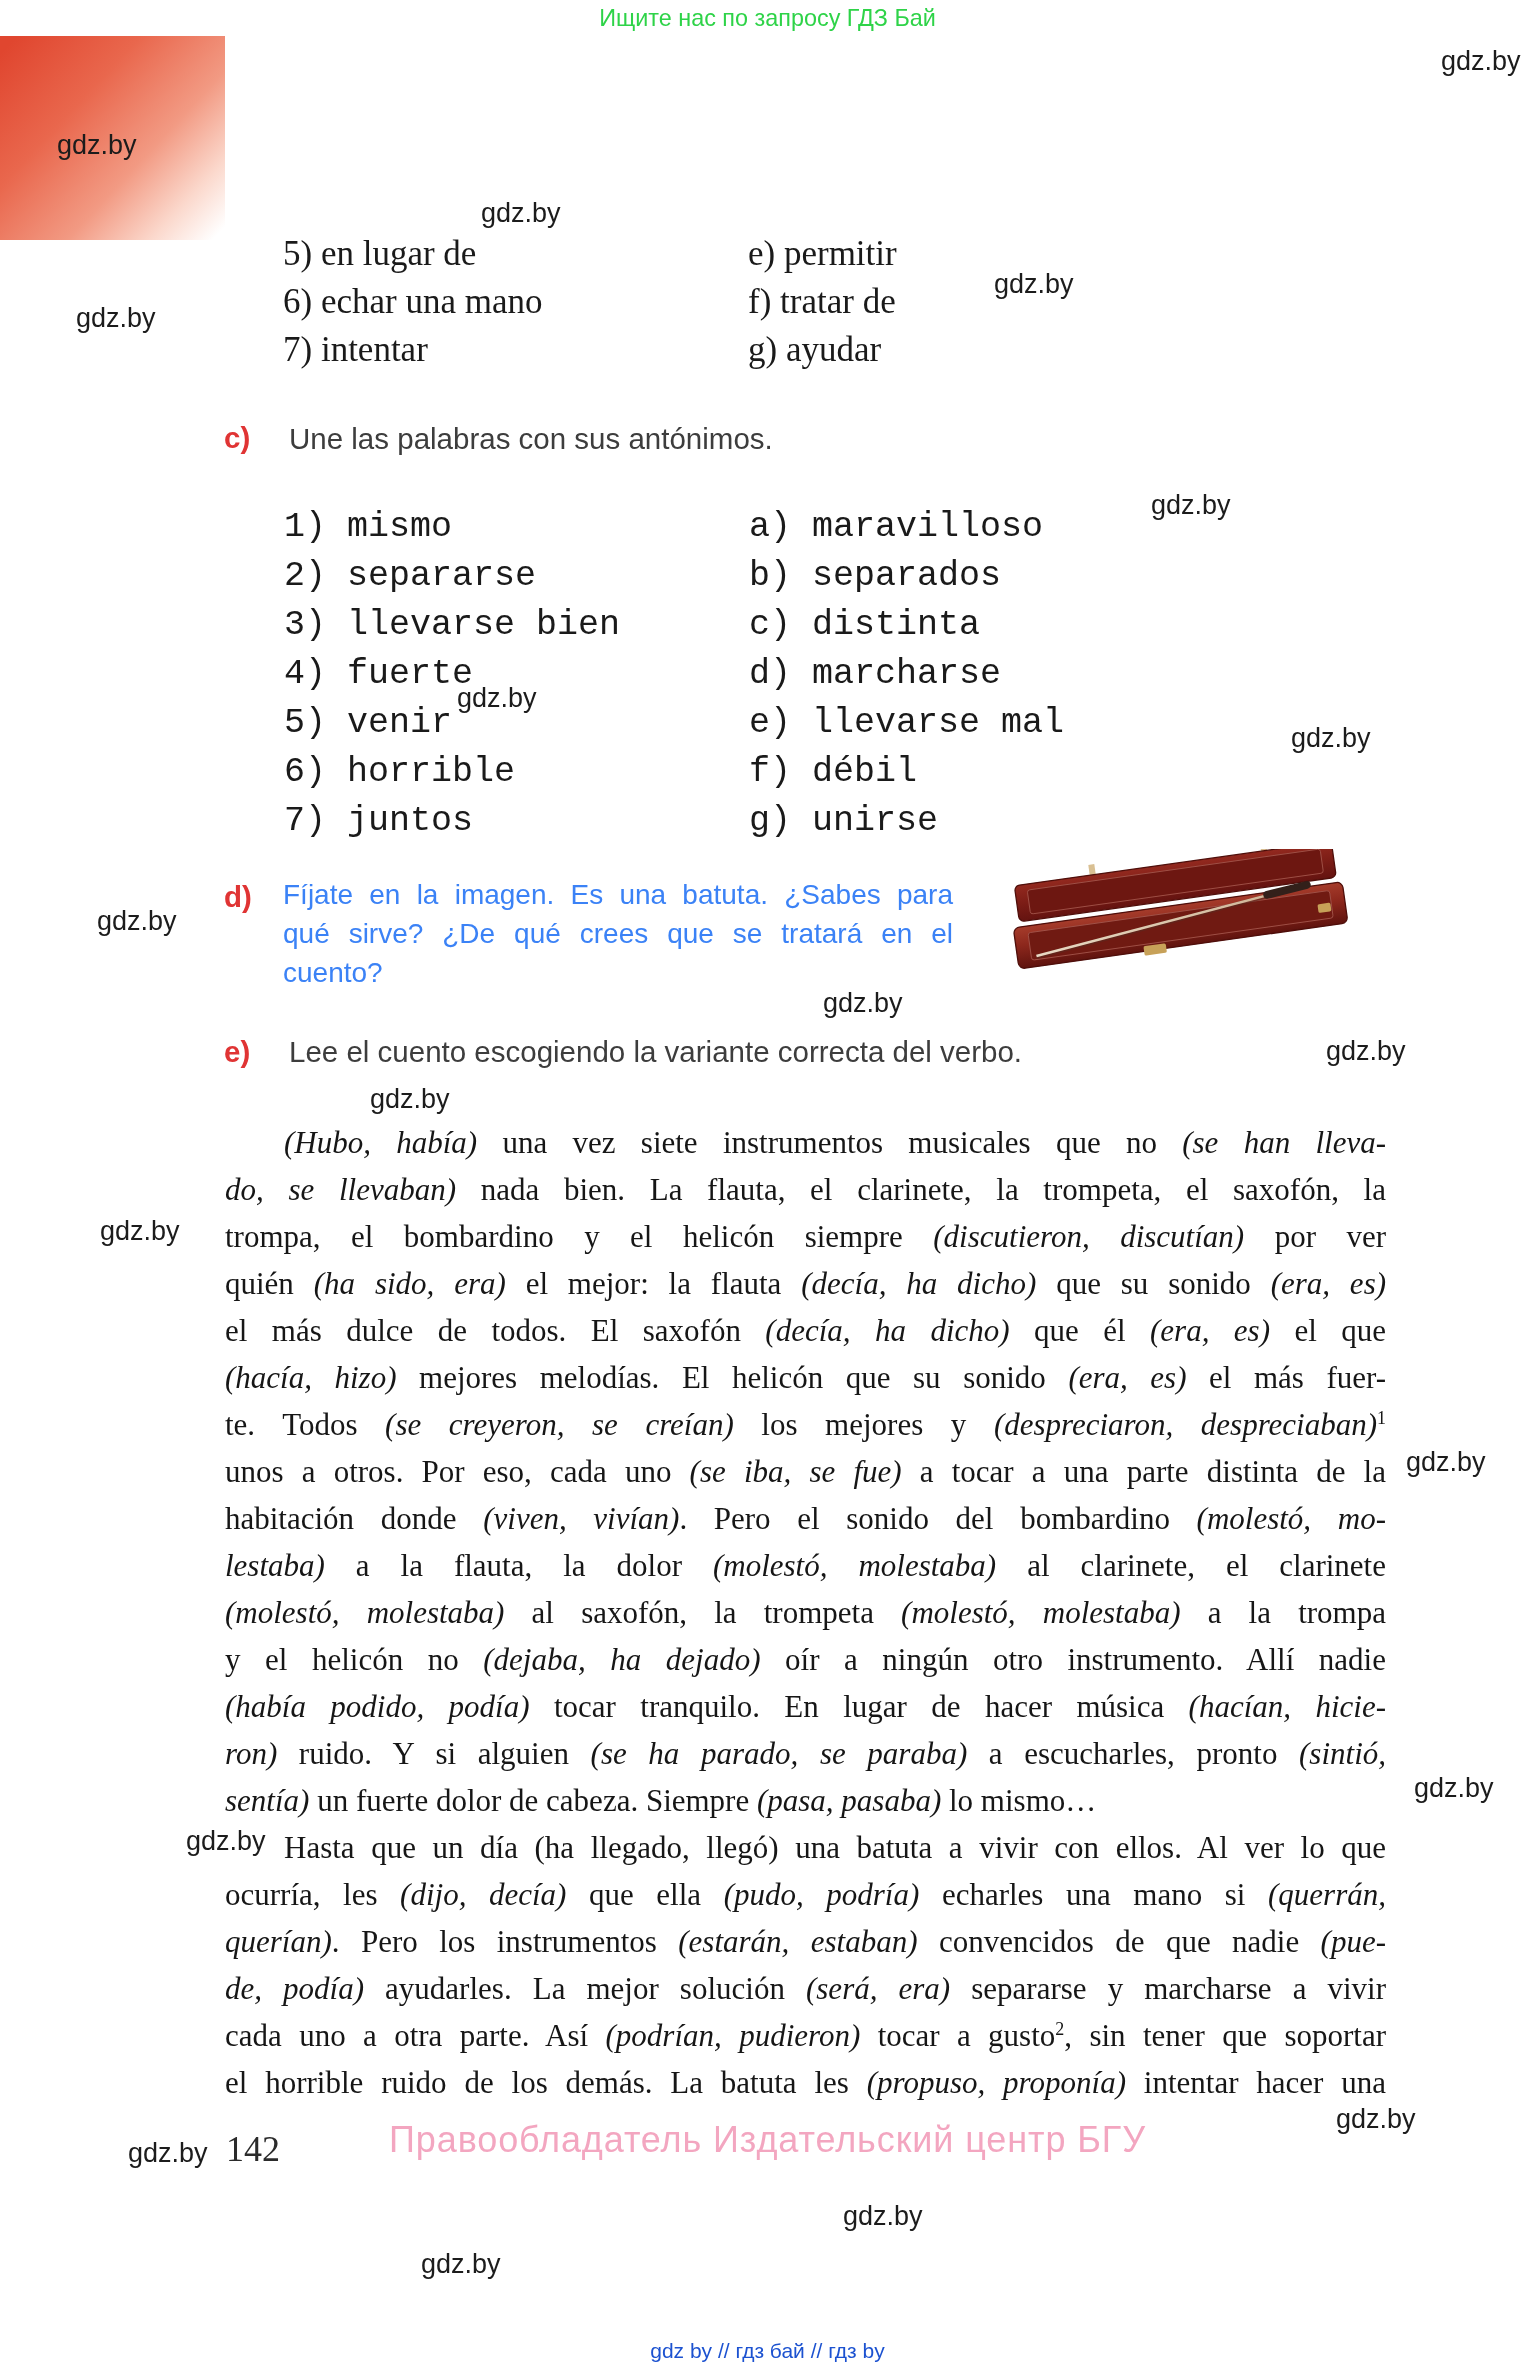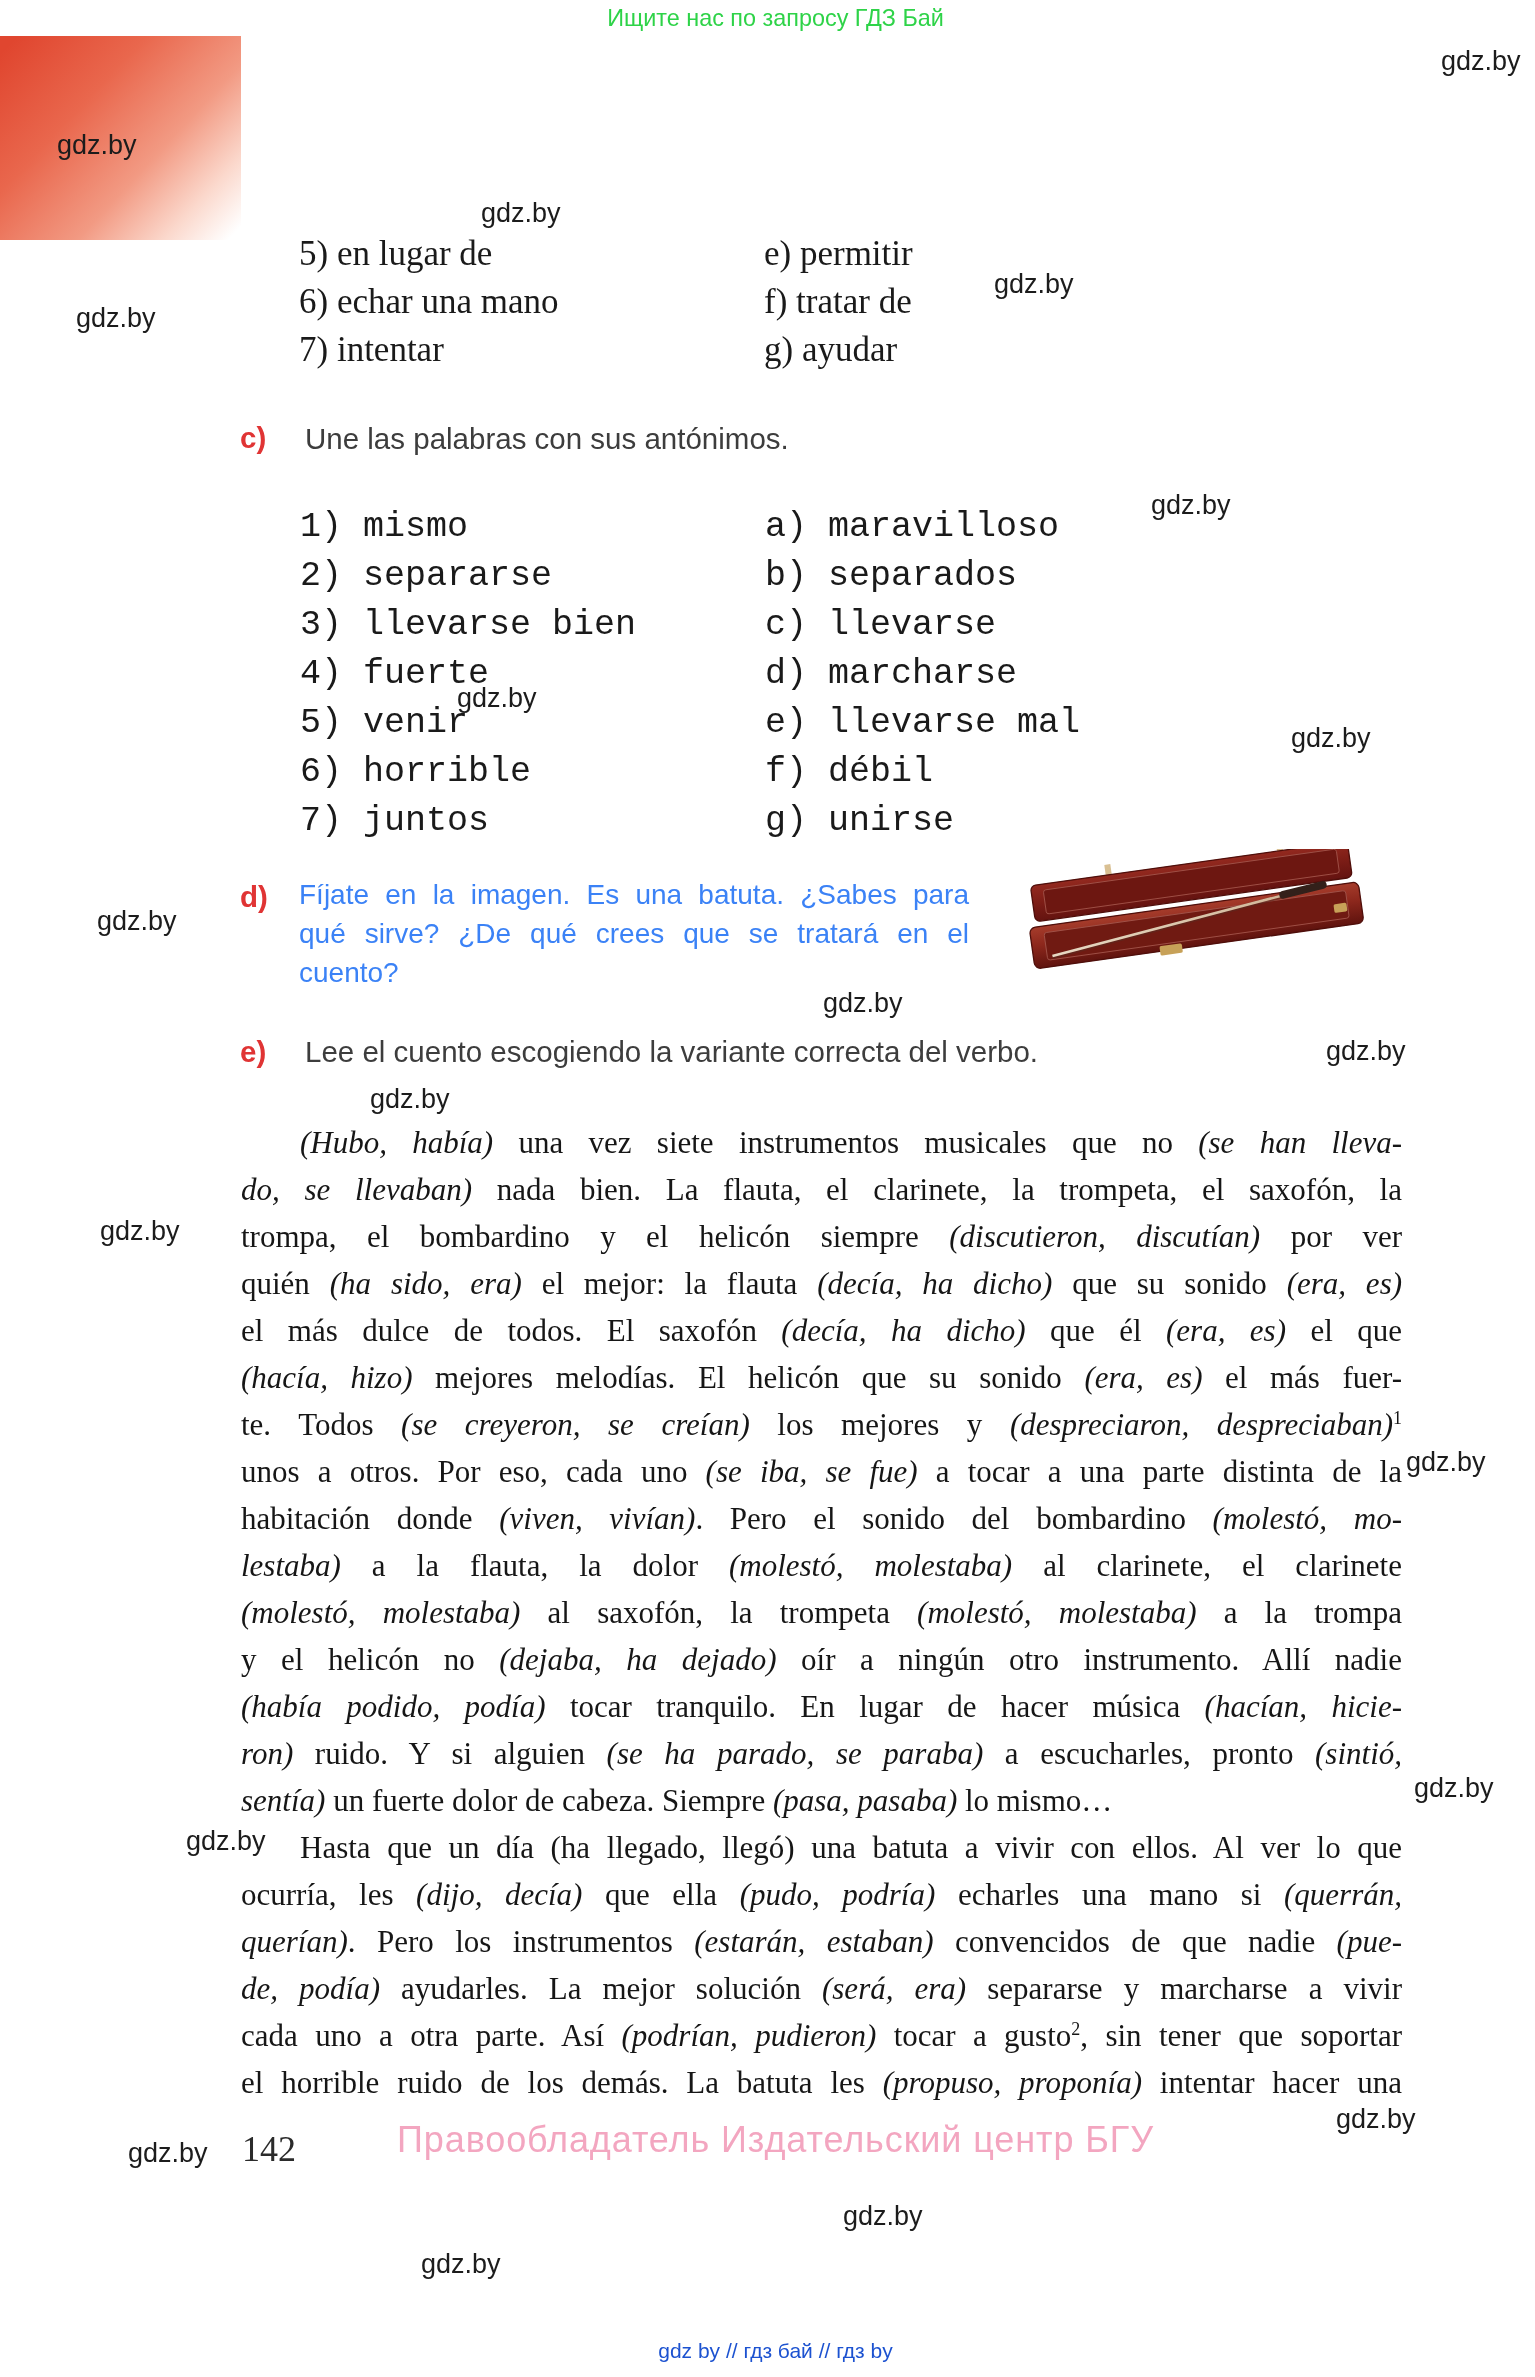--- a/index.html
+++ b/index.html
@@ -1,18 +1,18 @@
 <!DOCTYPE html>
 <html style="--red: #e03434; --green: #2ed348; --pink: #f3a6c0; --blue: #1c52d0;font-size:14px"><head>
 <meta charset="utf-8">
 <style>
   html,body{margin:0;padding:0;background:#ffffff;}
   body{width:1535px;height:2377px;position:relative;overflow:hidden;
        font-family:"Liberation Serif",serif;color:#1a1a1a;}
-  .abs{position:absolute;padding-left:16px;}
+  .abs{position:absolute;}
 
   
   .header-note{left:0;right:0;top:5.2px;text-align:center;
     font:400 23.4px "Liberation Sans",sans-serif;color:var(--green,#2ed348);}
 
   
   .red-box{left:0;top:36px;width:225px;height:204px;
     background:linear-gradient(133deg,#e0462f 4%,#e9674d 34%,#f29a83 62%,#fbd8cc 82%,#ffffff 97%);}
 
   
@@ -72,21 +72,21 @@
   <div>2) separarse</div>
   <div>3) llevarse bien</div>
   <div>4) fuerte</div>
   <div>5) venir</div>
   <div>6) horrible</div>
   <div>7) juntos</div>
 </div>
 <div class="abs pair-col b" style="left:749px;top:503px">
   <div>a) maravilloso</div>
   <div>b) separados</div>
-  <div>c) llevarse</div>
+  <div>c) distinta</div>
   <div>d) marcharse</div>
   <div>e) llevarse mal</div>
   <div>f) débil</div>
   <div>g) unirse</div>
 </div>
 
 <div class="abs sec-label" style="left:224px;top:880px">d)</div>
 <div class="abs d-text" style="left:283px;top:875px">
   <div class="d-line">Fíjate en la imagen. Es una batuta. ¿Sabes para</div>
   <div class="d-line">qué sirve? ¿De qué crees que se tratará en el</div>

